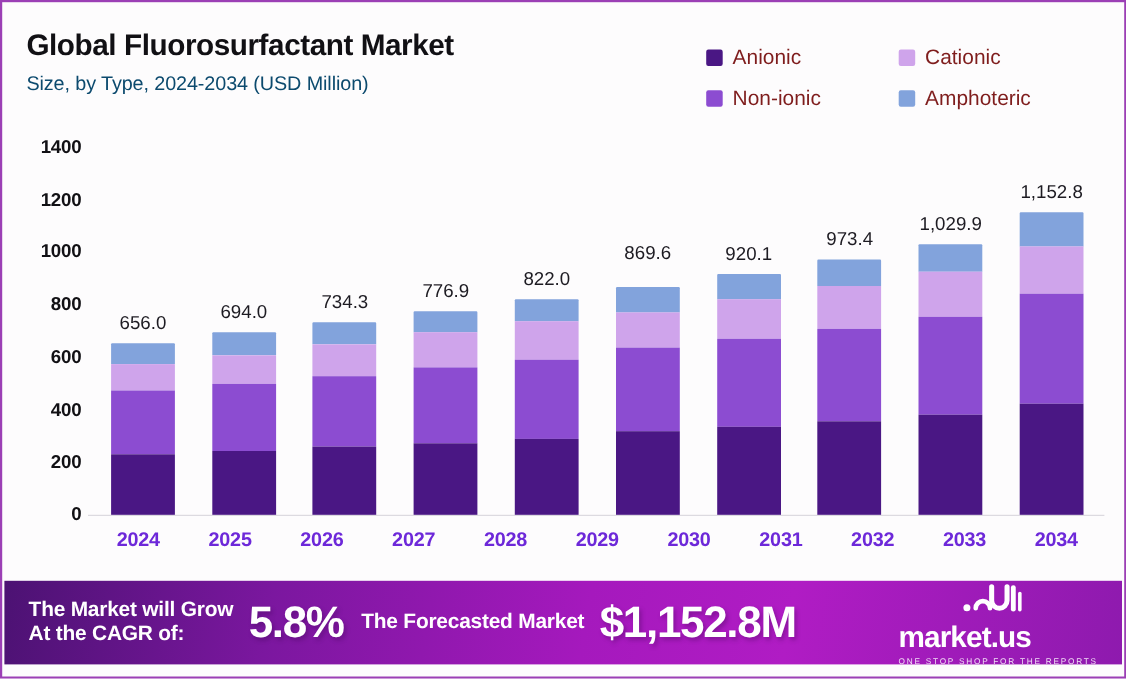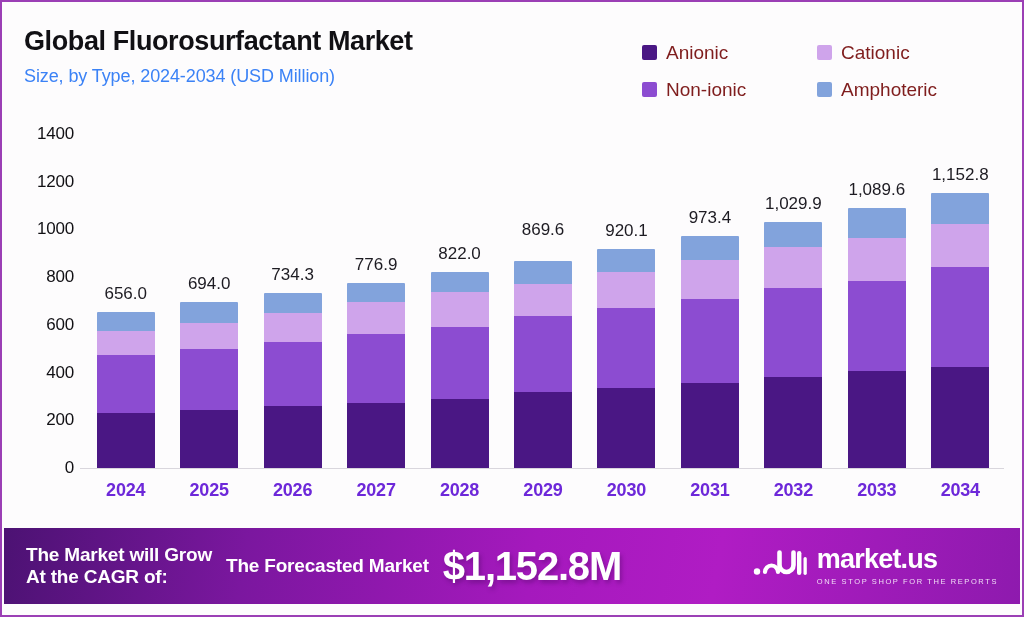--- a/index.html
+++ b/index.html
@@ -25,21 +25,21 @@
   #chart-title {
     font-size: 27px;
     font-weight: bold;
     color: #111014;
     letter-spacing: -0.4px;
     white-space: nowrap;
   }
   #chart-subtitle {
     margin-top: 9px;
     font-size: 18px;
-    color: #3b82f6;
+    color: #0c4a6e;
     letter-spacing: -0.1px;
     white-space: nowrap;
   }
 
   
   #legend {
     position: absolute;
     right: 8px; top: 8px;
     width: 350px;
     display: flex;
@@ -72,21 +72,21 @@
   #y-axis {
     position: absolute;
     left: 0; top: 0;
     width: 72px; height: 334px;
   }
   .y-tick {
     position: absolute;
     right: 0;
     transform: translateY(-50%);
     font-size: 17px;
-    font-weight: normal;
+    font-weight: bold;
     color: #111014;
     letter-spacing: -0.2px;
   }
   #bars-area {
     position: absolute;
     left: 82px; top: 0;
     right: 24px; height: 334px;
     display: flex;
     align-items: flex-end;
     justify-content: space-between;
@@ -165,21 +165,21 @@
     font-weight: bold;
     letter-spacing: -1.2px;
     white-space: nowrap;
     text-shadow: 2px 3px 4px rgba(60,5,80,0.35);
   }
   #cagr-caption { margin-right: 14px; }
   #cagr-value { margin-right: 16px; }
   #forecast-caption { margin-right: 14px; }
   #forecast-value { margin-right: 18px; }
 
-  #brand { display: flex; align-items: flex-start; margin-left: auto; }
+  #brand { display: flex; align-items: center; margin-left: auto; flex-direction: column; }
   #brand-mark { margin-right: 10px; flex: 0 0 auto; }
   #brand-text { display: flex; flex-direction: column; justify-content: center; }
   #brand-name {
     color: #ffffff;
     font-size: 27px;
     font-weight: bold;
     letter-spacing: -0.8px;
     line-height: 1;
   }
   #brand-tagline {
@@ -307,29 +307,20 @@
             <div class="seg" style="background: rgb(74, 23, 132); height: 84.8121px;"></div>
           </div>
         </div>
         <div class="bar-group">
           <div class="bar-value" style="bottom: 253.705px;">1,029.9</div>
           <div class="bar-stack">
             <div class="seg seg-top" style="background: rgb(130, 163, 220); height: 24.5251px;"></div>
             <div class="seg" style="background: rgb(207, 164, 235); height: 41.0343px;"></div>
             <div class="seg" style="background: rgb(140, 76, 209); height: 89.4643px;"></div>
             <div class="seg" style="background: rgb(74, 23, 132); height: 90.681px;"></div>
-          </div>
-        </div>
-        <div class="bar-group">
-          <div class="bar-value" style="bottom: 267.947px;">1,089.6</div>
-          <div class="bar-stack">
-            <div class="seg seg-top" style="background: rgb(130, 163, 220); height: 30.06px;"></div>
-            <div class="seg" style="background: rgb(207, 164, 235); height: 43.1814px;"></div>
-            <div class="seg" style="background: rgb(140, 76, 209); height: 89.9653px;"></div>
-            <div class="seg" style="background: rgb(74, 23, 132); height: 96.7407px;"></div>
           </div>
         </div>
         <div class="bar-group">
           <div class="bar-value" style="bottom: 283.025px;">1,152.8</div>
           <div class="bar-stack">
             <div class="seg seg-top" style="background: rgb(130, 163, 220); height: 30.728px;"></div>
             <div class="seg" style="background: rgb(207, 164, 235); height: 42.9429px;"></div>
             <div class="seg" style="background: rgb(140, 76, 209); height: 100.2px;"></div>
             <div class="seg" style="background: rgb(74, 23, 132); height: 101.154px;"></div>
           </div>
@@ -348,20 +339,21 @@
         <div class="x-tick">2033</div>
         <div class="x-tick">2034</div>
       </div>
   </div>
 
   <div id="footer">
     <div class="footer-caption" id="cagr-caption">
       <div>The Market will Grow</div>
       <div>At the CAGR of:</div>
     </div>
+    <div class="footer-figure" id="cagr-value">5.8%</div>
     <div class="footer-caption" id="forecast-caption">
       <div>The Forecasted Market</div>
     </div>
     <div class="footer-figure" id="forecast-value">$1,152.8M</div>
 
     <div id="brand">
       <span id="brand-mark">
         <svg width="54" height="34" viewBox="0 0 54 34" fill="none" xmlns="http://www.w3.org/2000/svg">
           <circle cx="4" cy="25.5" r="3.2" fill="#ffffff"></circle>
           <path d="M12 26 a6.5 6.5 0 0 1 13 0" stroke="#ffffff" stroke-width="4.2" fill="none" stroke-linecap="round"></path>

